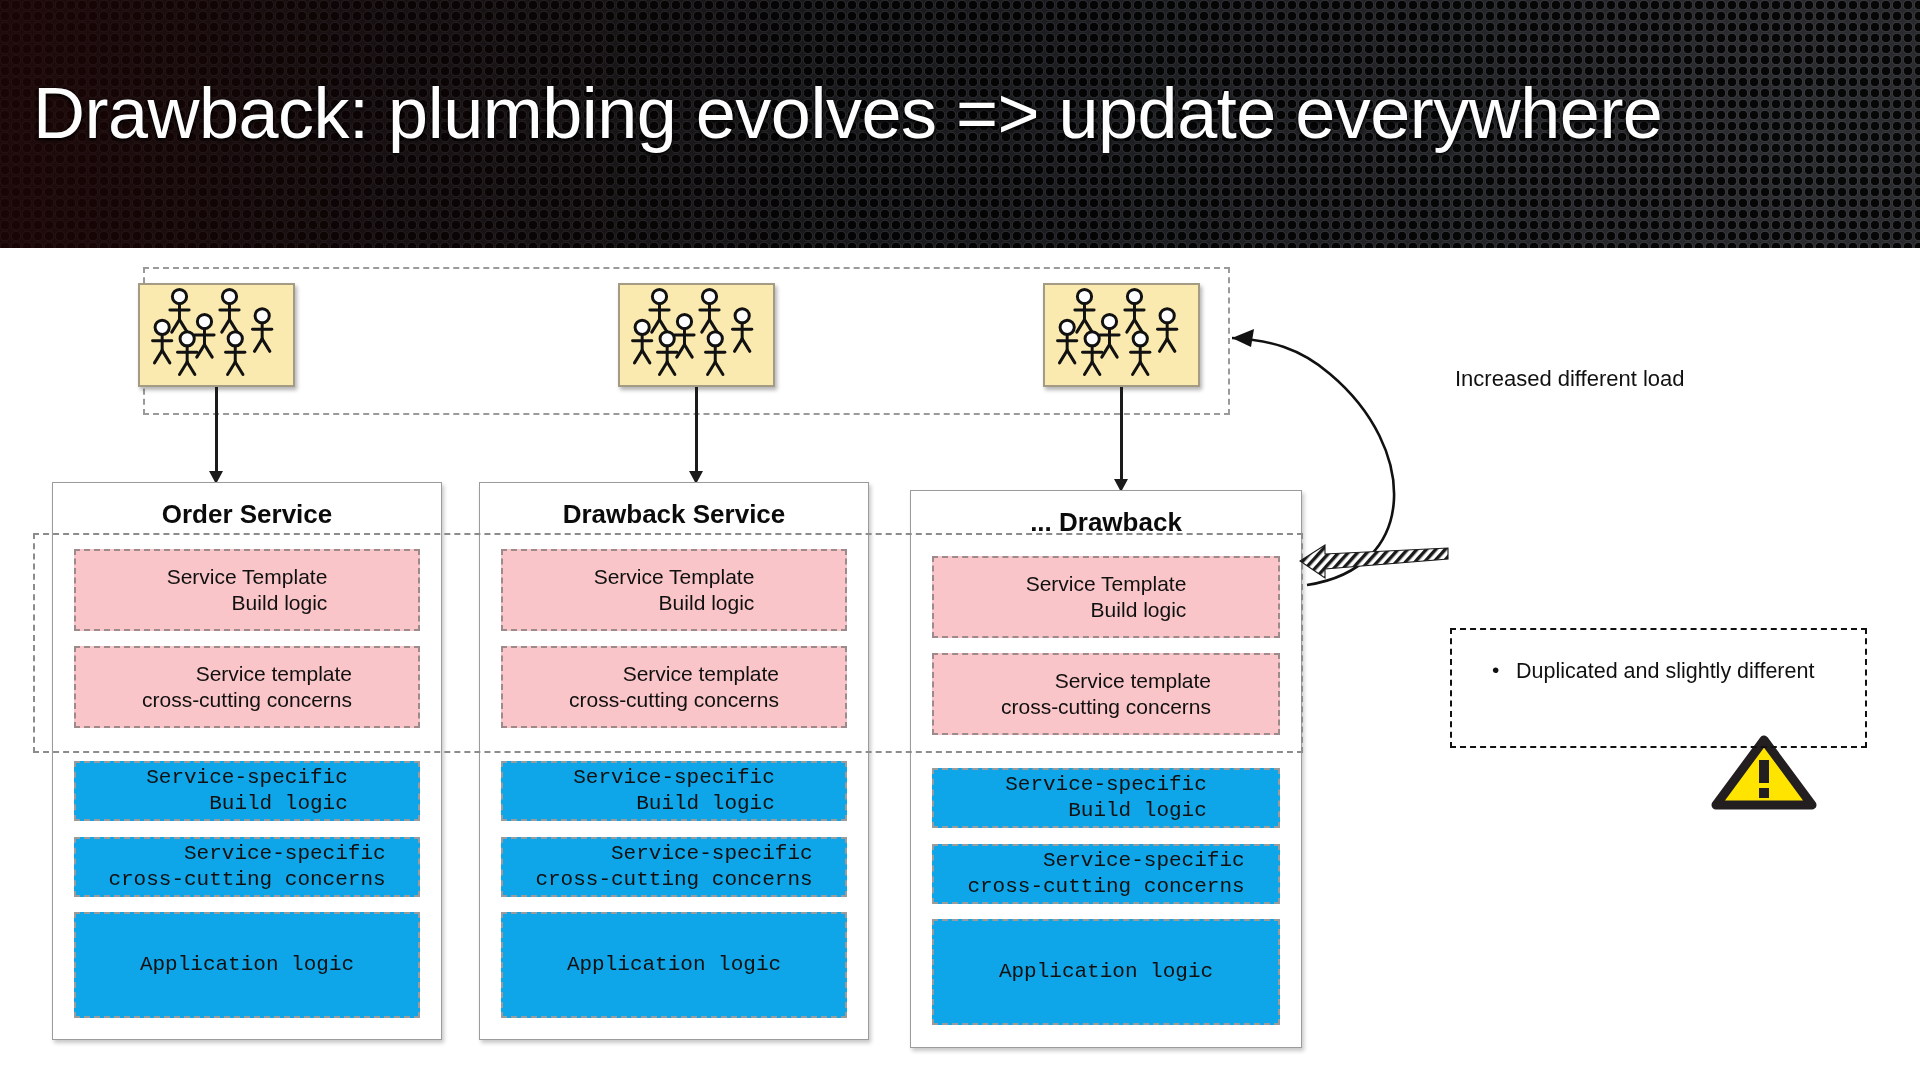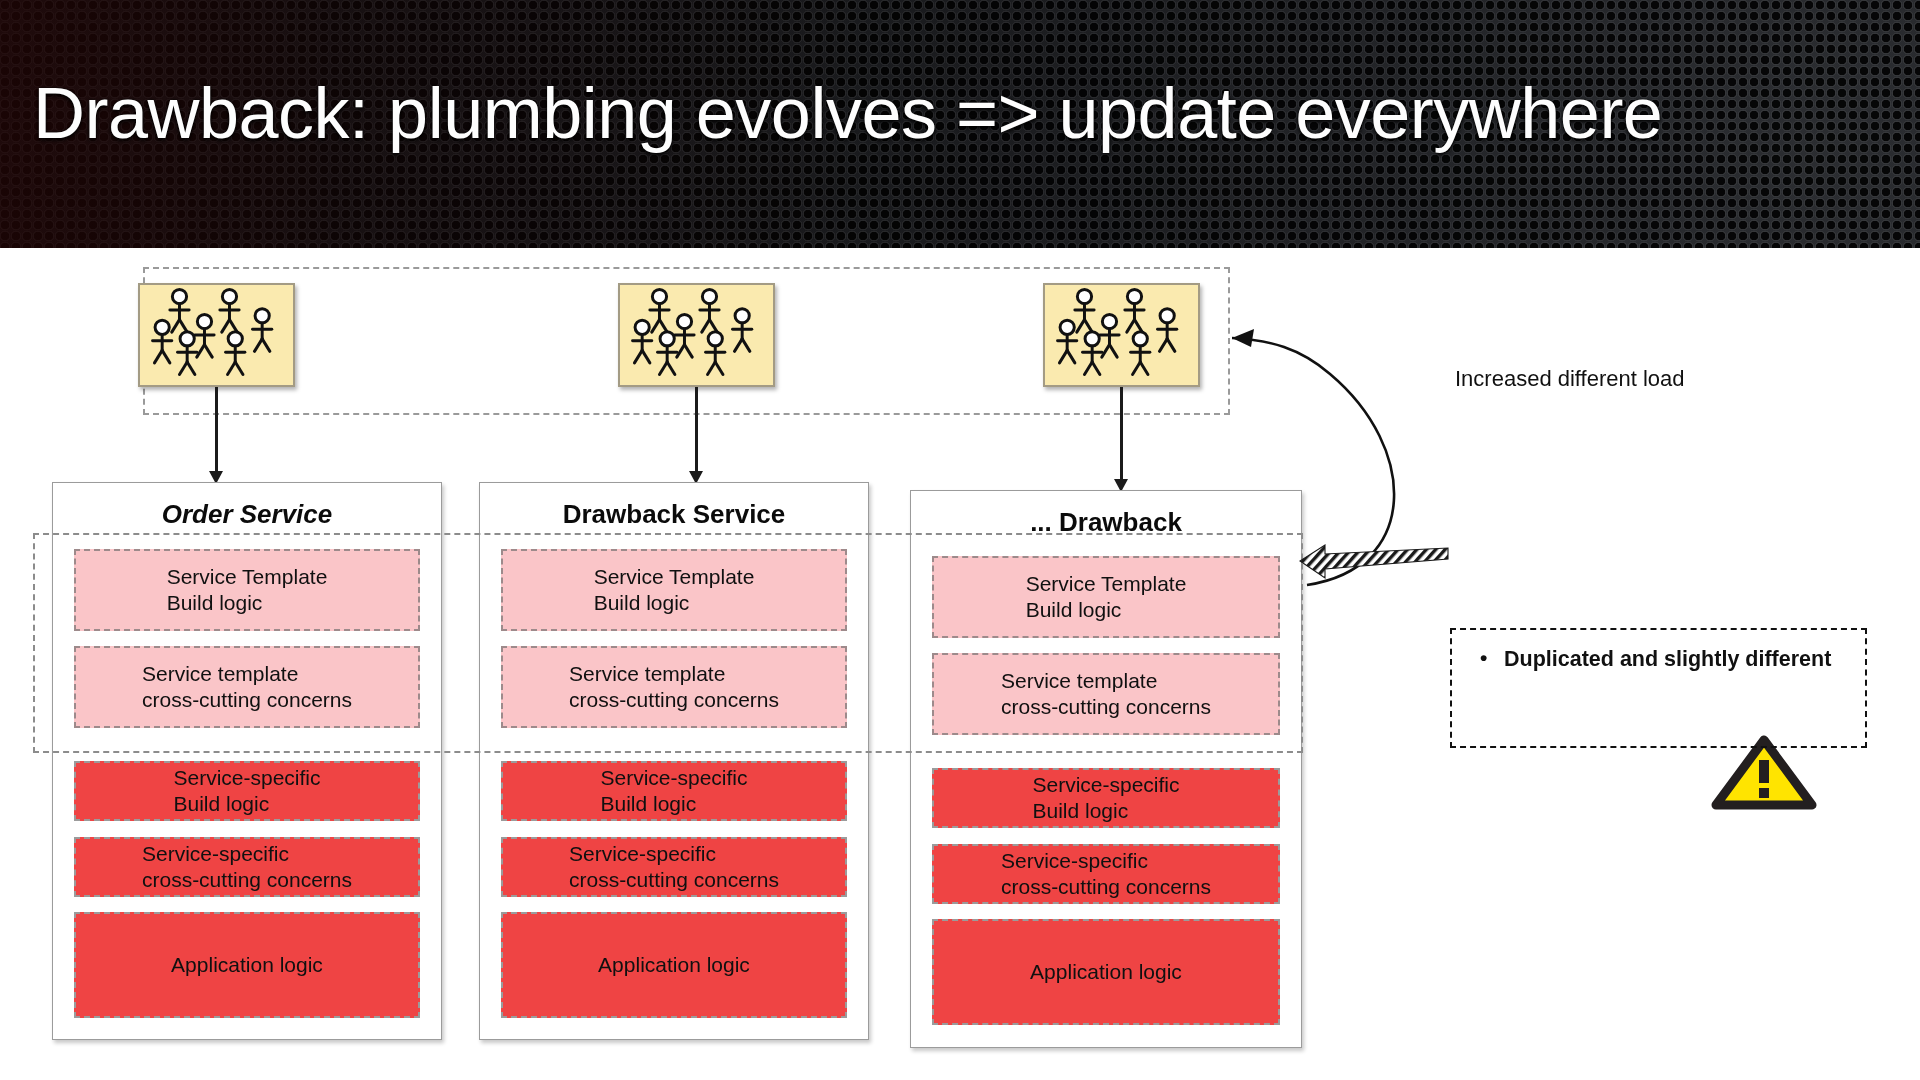--- a/index.html
+++ b/index.html
@@ -70,35 +70,35 @@
 
   
   #template-band{
     position:absolute;left:33px;top:285px;width:1270px;height:220px;
     border:2px dashed #8c8c8c;box-sizing:border-box;
   }
 
   .blk{
     position:absolute;box-sizing:border-box;
     display:flex;align-items:center;justify-content:center;
-    text-align:left;line-height:1.24;color:#101010;font-size:21px;
+    text-align:right;line-height:1.24;color:#101010;font-size:21px;
   }
   .blk.pink{background:#fac5c8;border:2px dashed #9d8a8b;}
-  .blk.plain{background:#ef4444;border:2px dashed #9b9b9b;}
+  .blk.plain{background:#0ea5e9;border:2px dashed #9b9b9b;font-family:Liberation Mono, monospace;}
 
   
   #cognitive-load{
     position:absolute;left:1455px;top:118px;
     font-size:22px;color:#111;white-space:nowrap;
   }
   #callout{
     position:absolute;left:1450px;top:380px;width:417px;height:120px;
     border:2px dashed #111;box-sizing:border-box;padding:10px 0 0 18px;
   }
-  #callout ul{margin:4px;padding:0;list-style:none;font-weight:bold;}
+  #callout ul{margin:16px;padding:0;list-style:none;}
   #callout li{
     font-size:21.5px;color:#111;line-height:1.42;white-space:nowrap;
     position:relative;padding-left:30px;
   }
   #callout li:before{
     content:"\2022";position:absolute;left:6px;top:-1px;font-size:21px;
   }
 
   svg.overlay{position:absolute;left:0;top:0;width:1920px;height:832px;overflow:visible;pointer-events:none;}
 </style>
@@ -279,21 +279,21 @@
           </g>
       </g>
     </svg>
   </div>
 
   <div class="down-arrow" style="left:215px;top:139px;height:85px;"></div>
   <div class="down-arrow" style="left:695px;top:139px;height:85px;"></div>
   <div class="down-arrow" style="left:1120px;top:139px;height:93px;"></div>
 
   <div class="service-card" style="left:52px;top:234px;width:390px;height:558px;">
-    <div class="service-title" style="top:16px;font-style:italic;">Order Service</div>
+    <div class="service-title" style="top:16px;">Order Service</div>
   </div>
   <div class="service-card" style="left:479px;top:234px;width:390px;height:558px;">
     <div class="service-title" style="top:16px;">Drawback Service</div>
   </div>
   <div class="service-card" style="left:910px;top:242px;width:392px;height:558px;">
     <div class="service-title" style="top:16px;">... Drawback</div>
   </div>
 
   <div id="template-band"></div>
 

